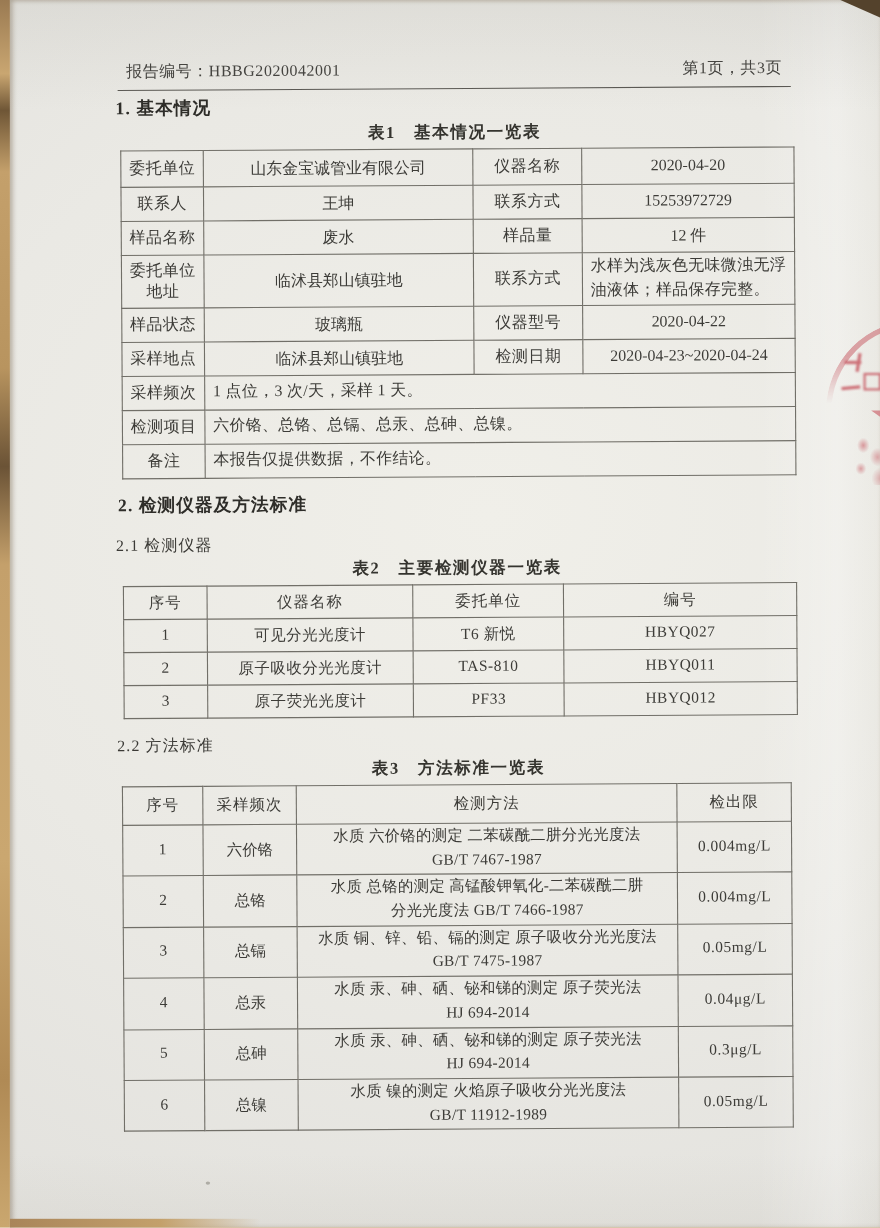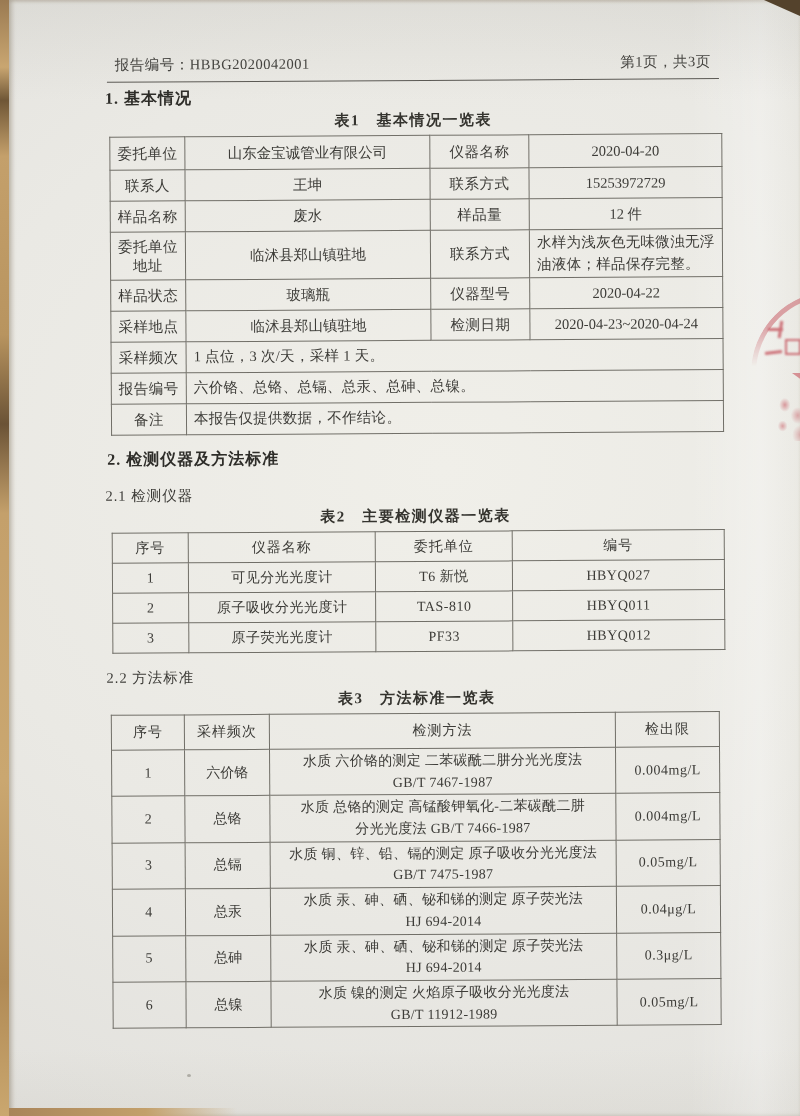--- a/index.html
+++ b/index.html
@@ -144,21 +144,21 @@
             <td class="lbl">采样地点</td>
             <td>临沭县郑山镇驻地</td>
             <td class="lbl">检测日期</td>
             <td>2020-04-23~2020-04-24</td>
           </tr>
           <tr>
             <td class="lbl">采样频次</td>
             <td class="left" colspan="3">1 点位，3 次/天，采样 1 天。</td>
           </tr>
           <tr>
-            <td class="lbl">报告编号</td>
+            <td class="lbl">检测项目</td>
             <td class="left" colspan="3">六价铬、总铬、总镉、总汞、总砷、总镍。</td>
           </tr>
           <tr>
             <td class="lbl">备注</td>
             <td class="left" colspan="3">本报告仅提供数据，不作结论。</td>
           </tr>
         </tbody>
     </table>
 
     <div class="sec-title sec2-gap">2. 检测仪器及方法标准</div>

